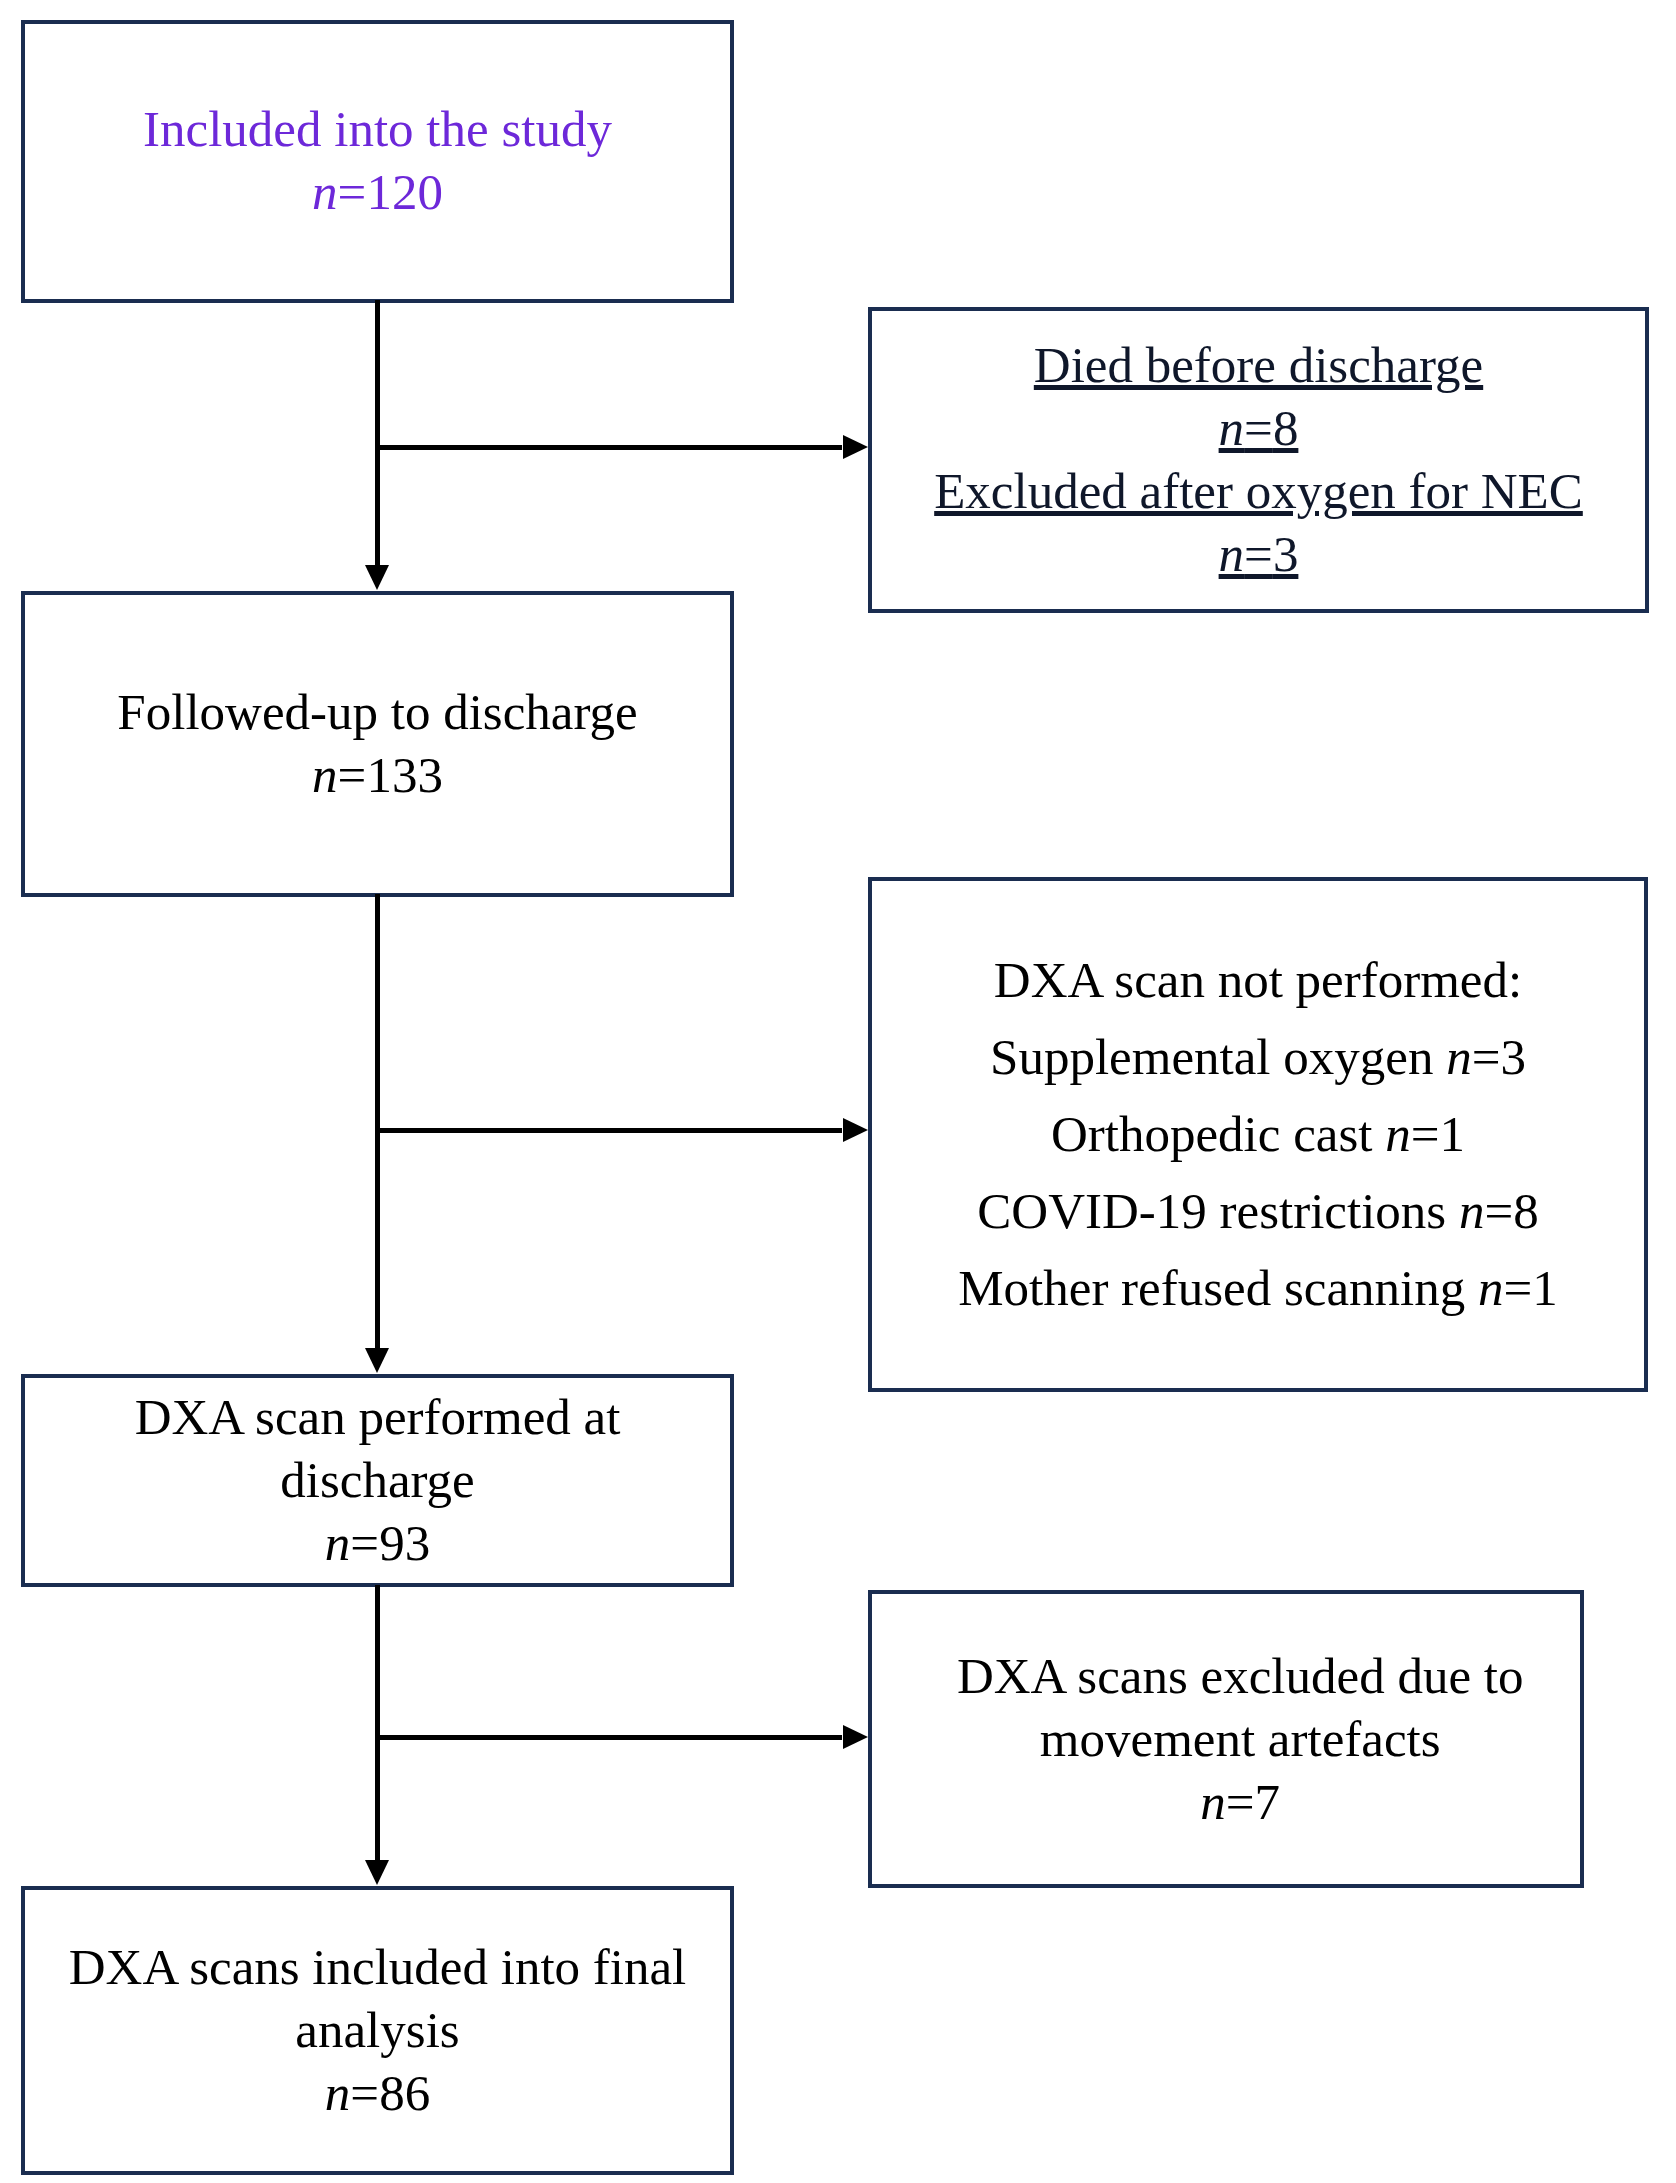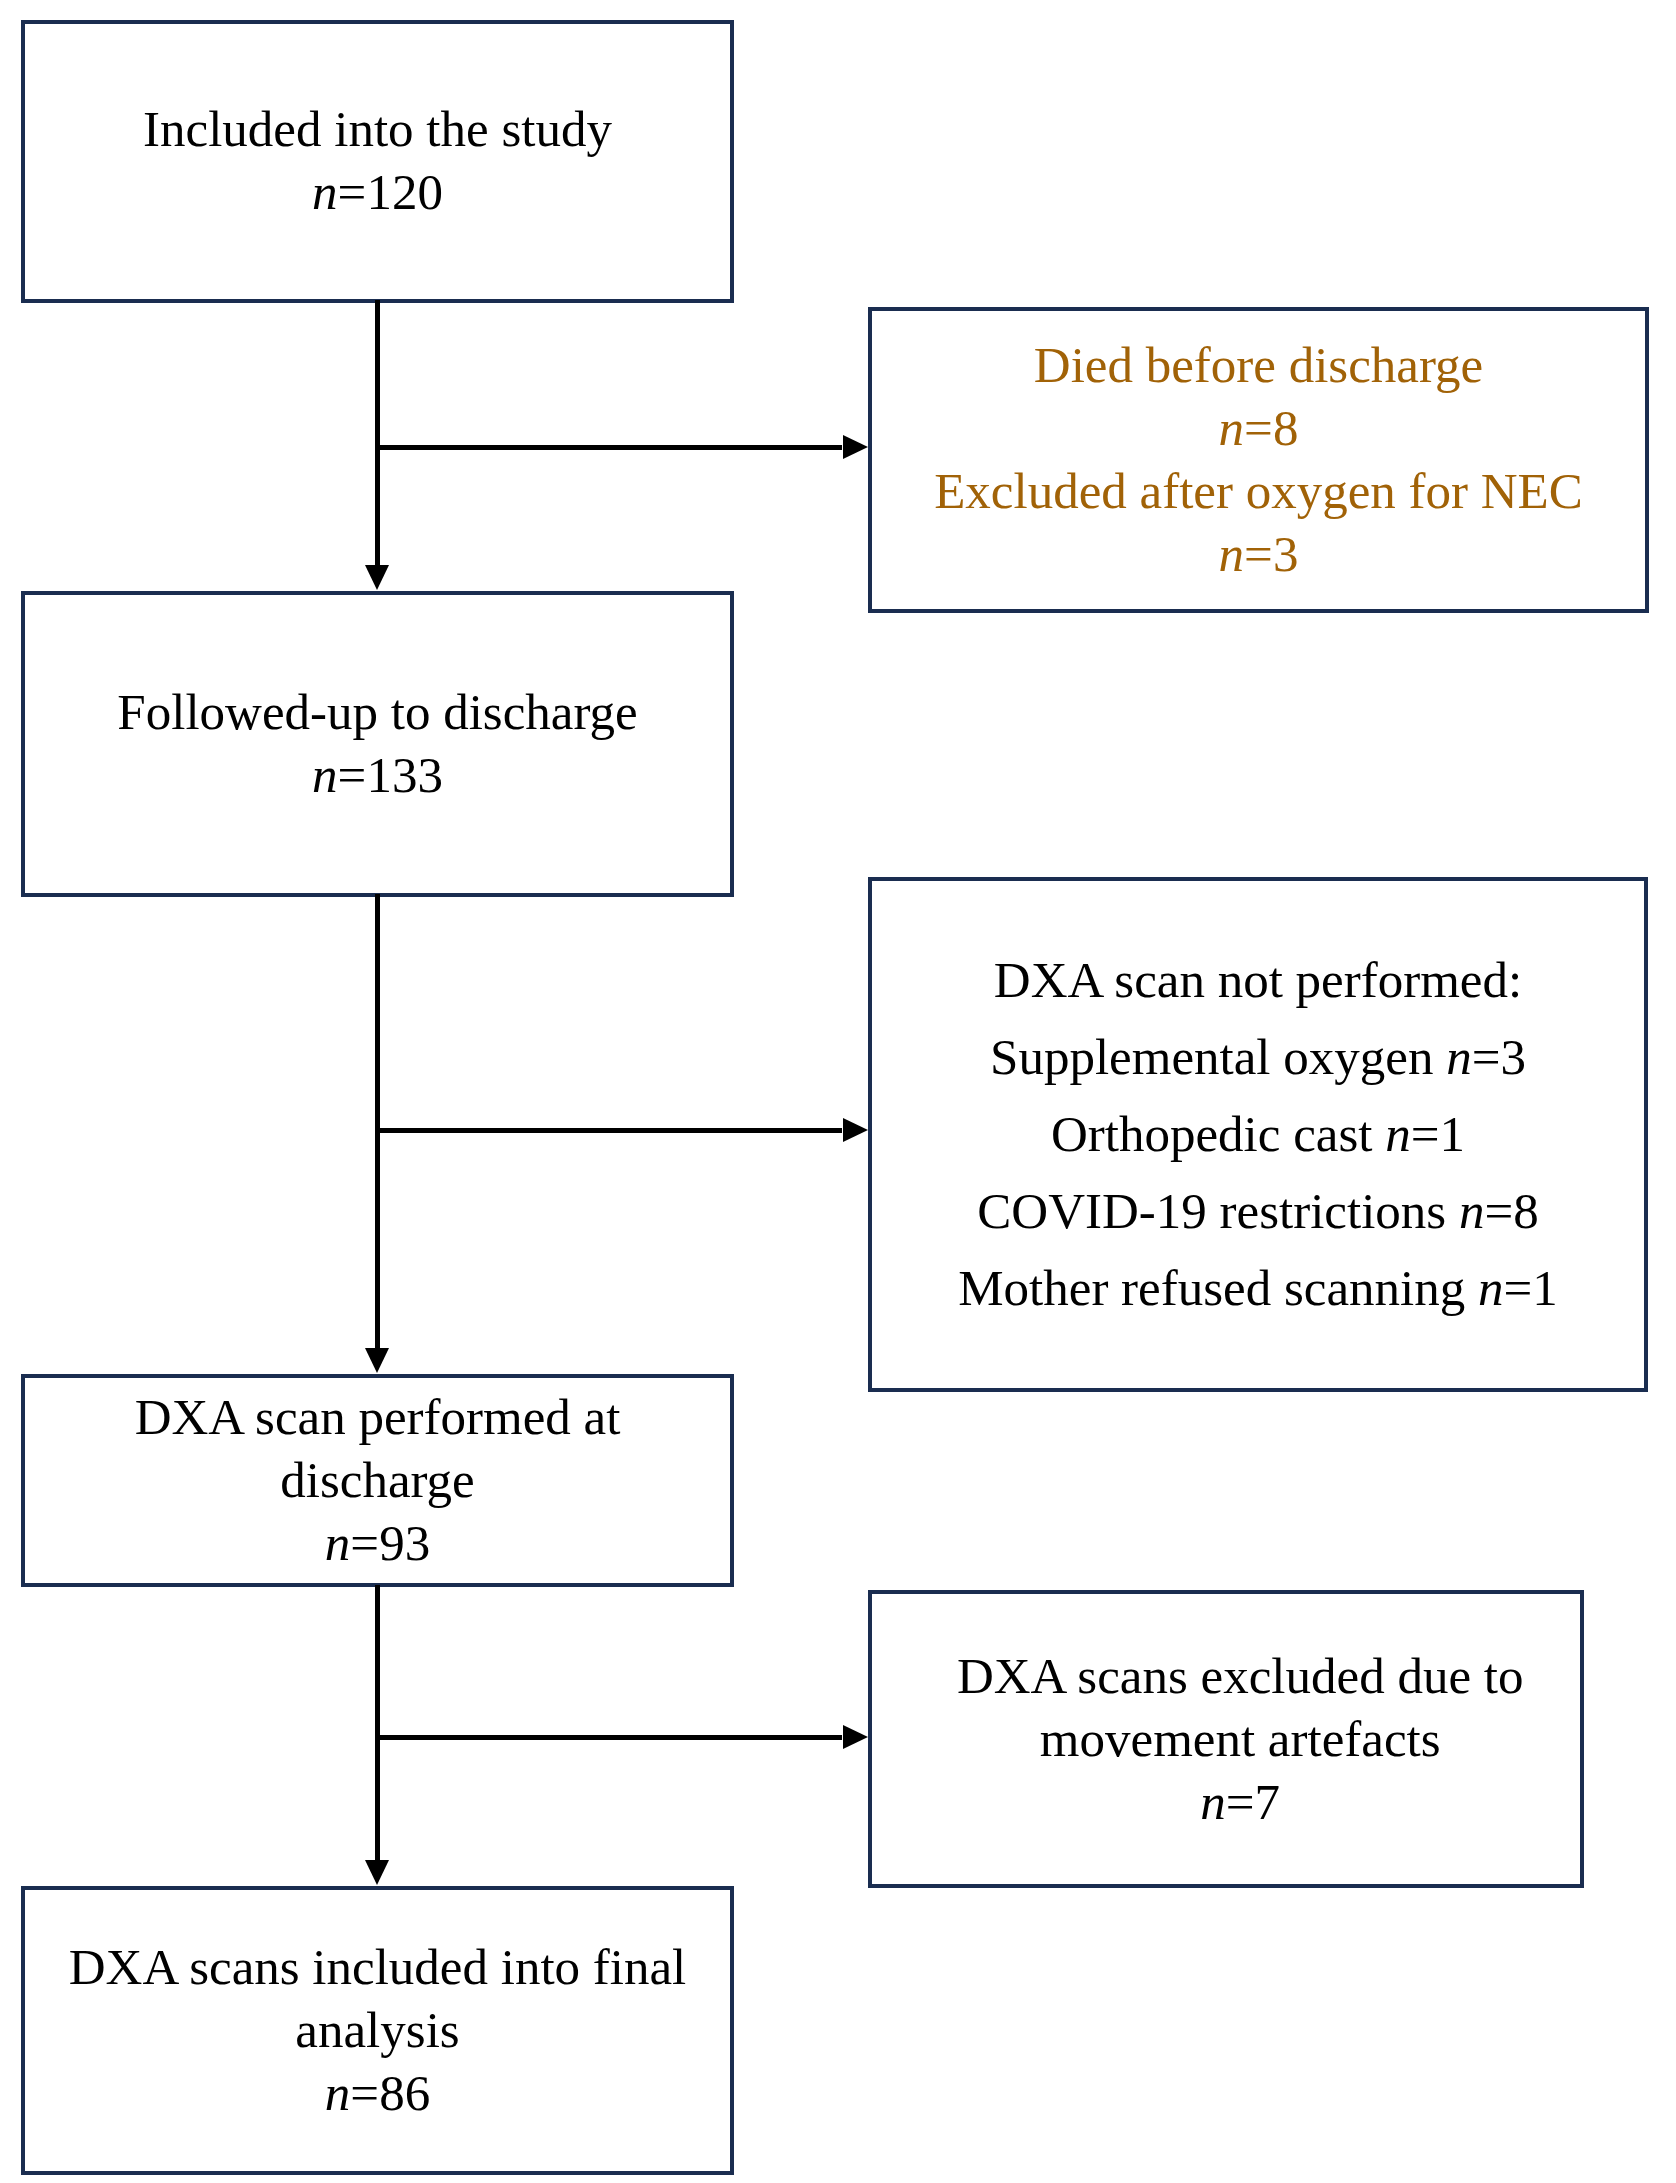--- a/index.html
+++ b/index.html
@@ -77,40 +77,40 @@
   .h2 { left: 375px; top: 1128px; width: 467px; }
   .h2-head { left: 843px; top: 1118px; }
   .h3 { left: 375px; top: 1735px; width: 467px; }
   .h3-head { left: 843px; top: 1725px; }
 </style>
 </head>
 <body>
 
 <div class="canvas">
 
-  <div class="box box-l1" style="border-color: rgb(26, 45, 80); color: #000000;">
+  <div class="box box-l1" style="border-color: rgb(26, 45, 80); color: #6d28d9;">
       <div class="line"><span>Included into the study</span></div>
       <div class="line"><span><i>n</i><span>=</span><span>120</span></span></div>
     </div>
   <div class="box box-l2" style="border-color: rgb(26, 45, 80); color: rgb(0, 0, 0);">
       <div class="line"><span>Followed-up to discharge</span></div>
       <div class="line"><span><i>n</i><span>=</span><span>133</span></span></div>
     </div>
   <div class="box box-l3" style="border-color: rgb(26, 45, 80); color: #000000;">
       <div class="line"><span>DXA scan performed at</span></div>
       <div class="line"><span>discharge</span></div>
       <div class="line"><span><i>n</i><span>=</span><span>93</span></span></div>
     </div>
   <div class="box box-l4" style="border-color: rgb(26, 45, 80); color: rgb(0, 0, 0);">
       <div class="line"><span>DXA scans included into final</span></div>
       <div class="line"><span>analysis</span></div>
       <div class="line"><span><i>n</i><span>=</span><span>86</span></span></div>
     </div>
 
-  <div class="box box-r1" style="border-color: rgb(26, 45, 80); color: #a16207;">
+  <div class="box box-r1" style="border-color: rgb(26, 45, 80); color: #0f172a; text-decoration: underline;">
       <div class="line"><span>Died before discharge</span></div>
       <div class="line"><span><i>n</i><span>=</span><span>8</span></span></div>
       <div class="line"><span>Excluded after oxygen for NEC</span></div>
       <div class="line"><span><i>n</i><span>=</span><span>3</span></span></div>
     </div>
   <div class="box box-r2 lh-wide" style="border-color: rgb(26, 45, 80); color: rgb(0, 0, 0);">
       <div class="line"><span>DXA scan not performed:</span></div>
       <div class="line"><span>Supplemental oxygen</span> <span><i>n</i><span>=</span><span>3</span></span></div>
       <div class="line"><span>Orthopedic cast</span> <span><i>n</i><span>=</span><span>1</span></span></div>
       <div class="line"><span>COVID-19 restrictions</span> <span><i>n</i><span>=</span><span>8</span></span></div>

